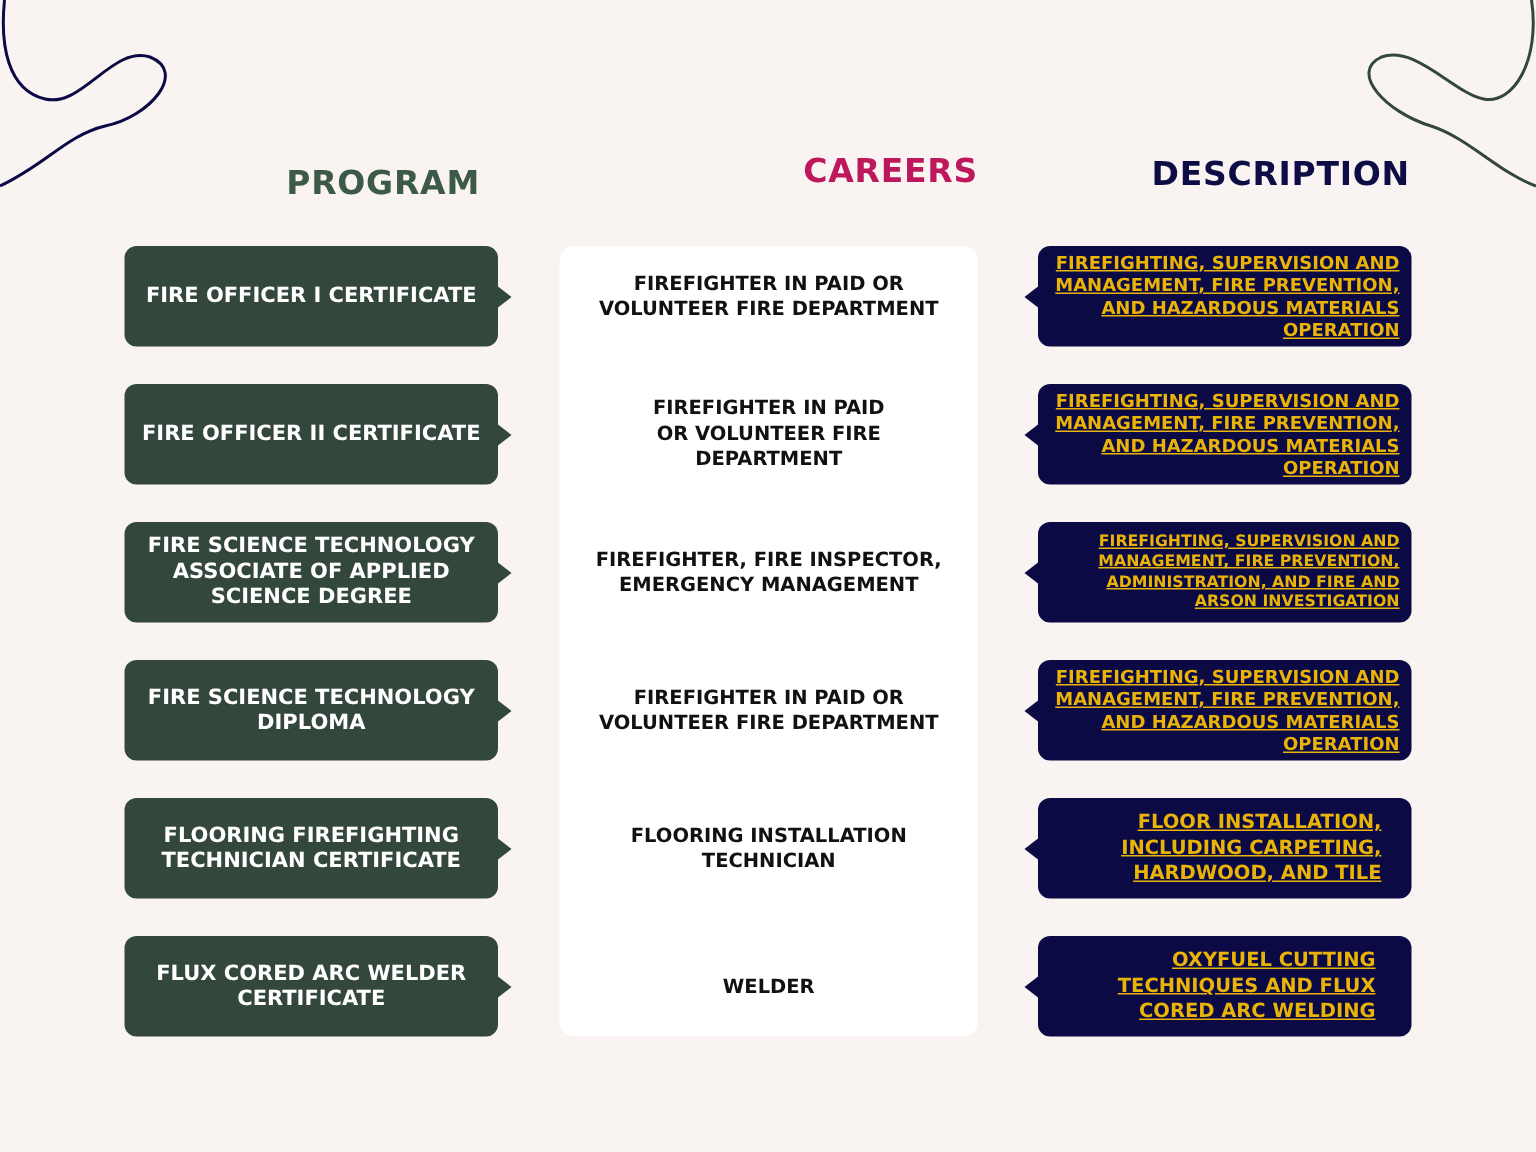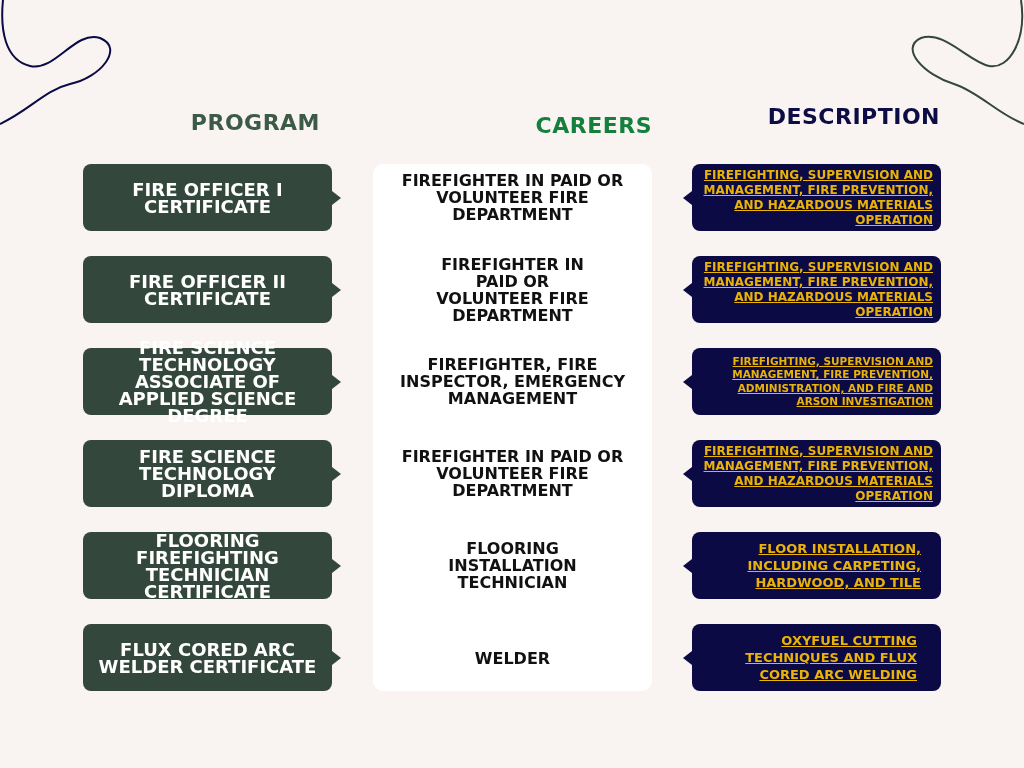--- a/index.html
+++ b/index.html
@@ -7,43 +7,43 @@
     width: 1024px; height: 768px; overflow: hidden; position: relative;
     background: #f9f4f2;
     font-family: "DejaVu Sans", "Liberation Sans", sans-serif;
   }
   .deco { position: absolute; }
   .col-header {
     position: absolute; font-weight: bold; font-size: 22px;
     letter-spacing: 0.5px; text-align: right;
   }
   .h-program { left: 82px; width: 238px; top: 110px; color: #3d5a47; }
-  .h-careers { left: 372px; width: 280px; top: 113px; color: #15803d; }
+  .h-careers { left: 372px; width: 280px; top: 102px; color: #be185d; }
   .h-desc { left: 690px; width: 250px; top: 104px; color: #0d0c45; }
 
   .careers-panel {
     position: absolute; left: 373px; top: 164px; width: 279px; height: 527px;
     background: #ffffff; border-radius: 10px;
   }
   .row { position: absolute; left: 0; width: 1024px; height: 67px; }
   .prog {
     position: absolute; left: 83px; top: 0; width: 249px; height: 67px;
     background: #34473c; border-radius: 8px; color: #ffffff;
     display: flex; align-items: center; justify-content: center; text-align: center;
-    font-weight: bold; font-size: 18px; line-height: 17px; padding: 0 10px; box-sizing: border-box;
+    font-weight: bold; font-size: 14px; line-height: 17px; padding: 0 10px; box-sizing: border-box;
   }
   .prog::after {
     content: ""; position: absolute; right: -9px; top: 27px;
     border-top: 7px solid transparent; border-bottom: 7px solid transparent;
     border-left: 9px solid #34473c;
   }
   .career {
     position: absolute; left: 373px; top: 0; width: 279px; height: 67px;
     display: flex; align-items: center; justify-content: center; text-align: center;
-    color: #111111; font-weight: bold; font-size: 16px; line-height: 17px; padding: 0 14px; box-sizing: border-box;
+    color: #111111; font-weight: bold; font-size: 13px; line-height: 17px; padding: 0 14px; box-sizing: border-box;
   }
   .desc {
     position: absolute; left: 692px; top: 0; width: 249px; height: 67px;
     background: #0b0a44; border-radius: 8px; color: #eab308;
     display: flex; align-items: center; justify-content: center; text-align: right;
     font-weight: bold; font-size: 12px; line-height: 15px; padding: 0 8px; box-sizing: border-box; text-decoration: underline;
   }
   .desc.small { font-size: 10.5px; line-height: 13.5px; }
   .desc::before {
     content: ""; position: absolute; left: -9px; top: 27px;

